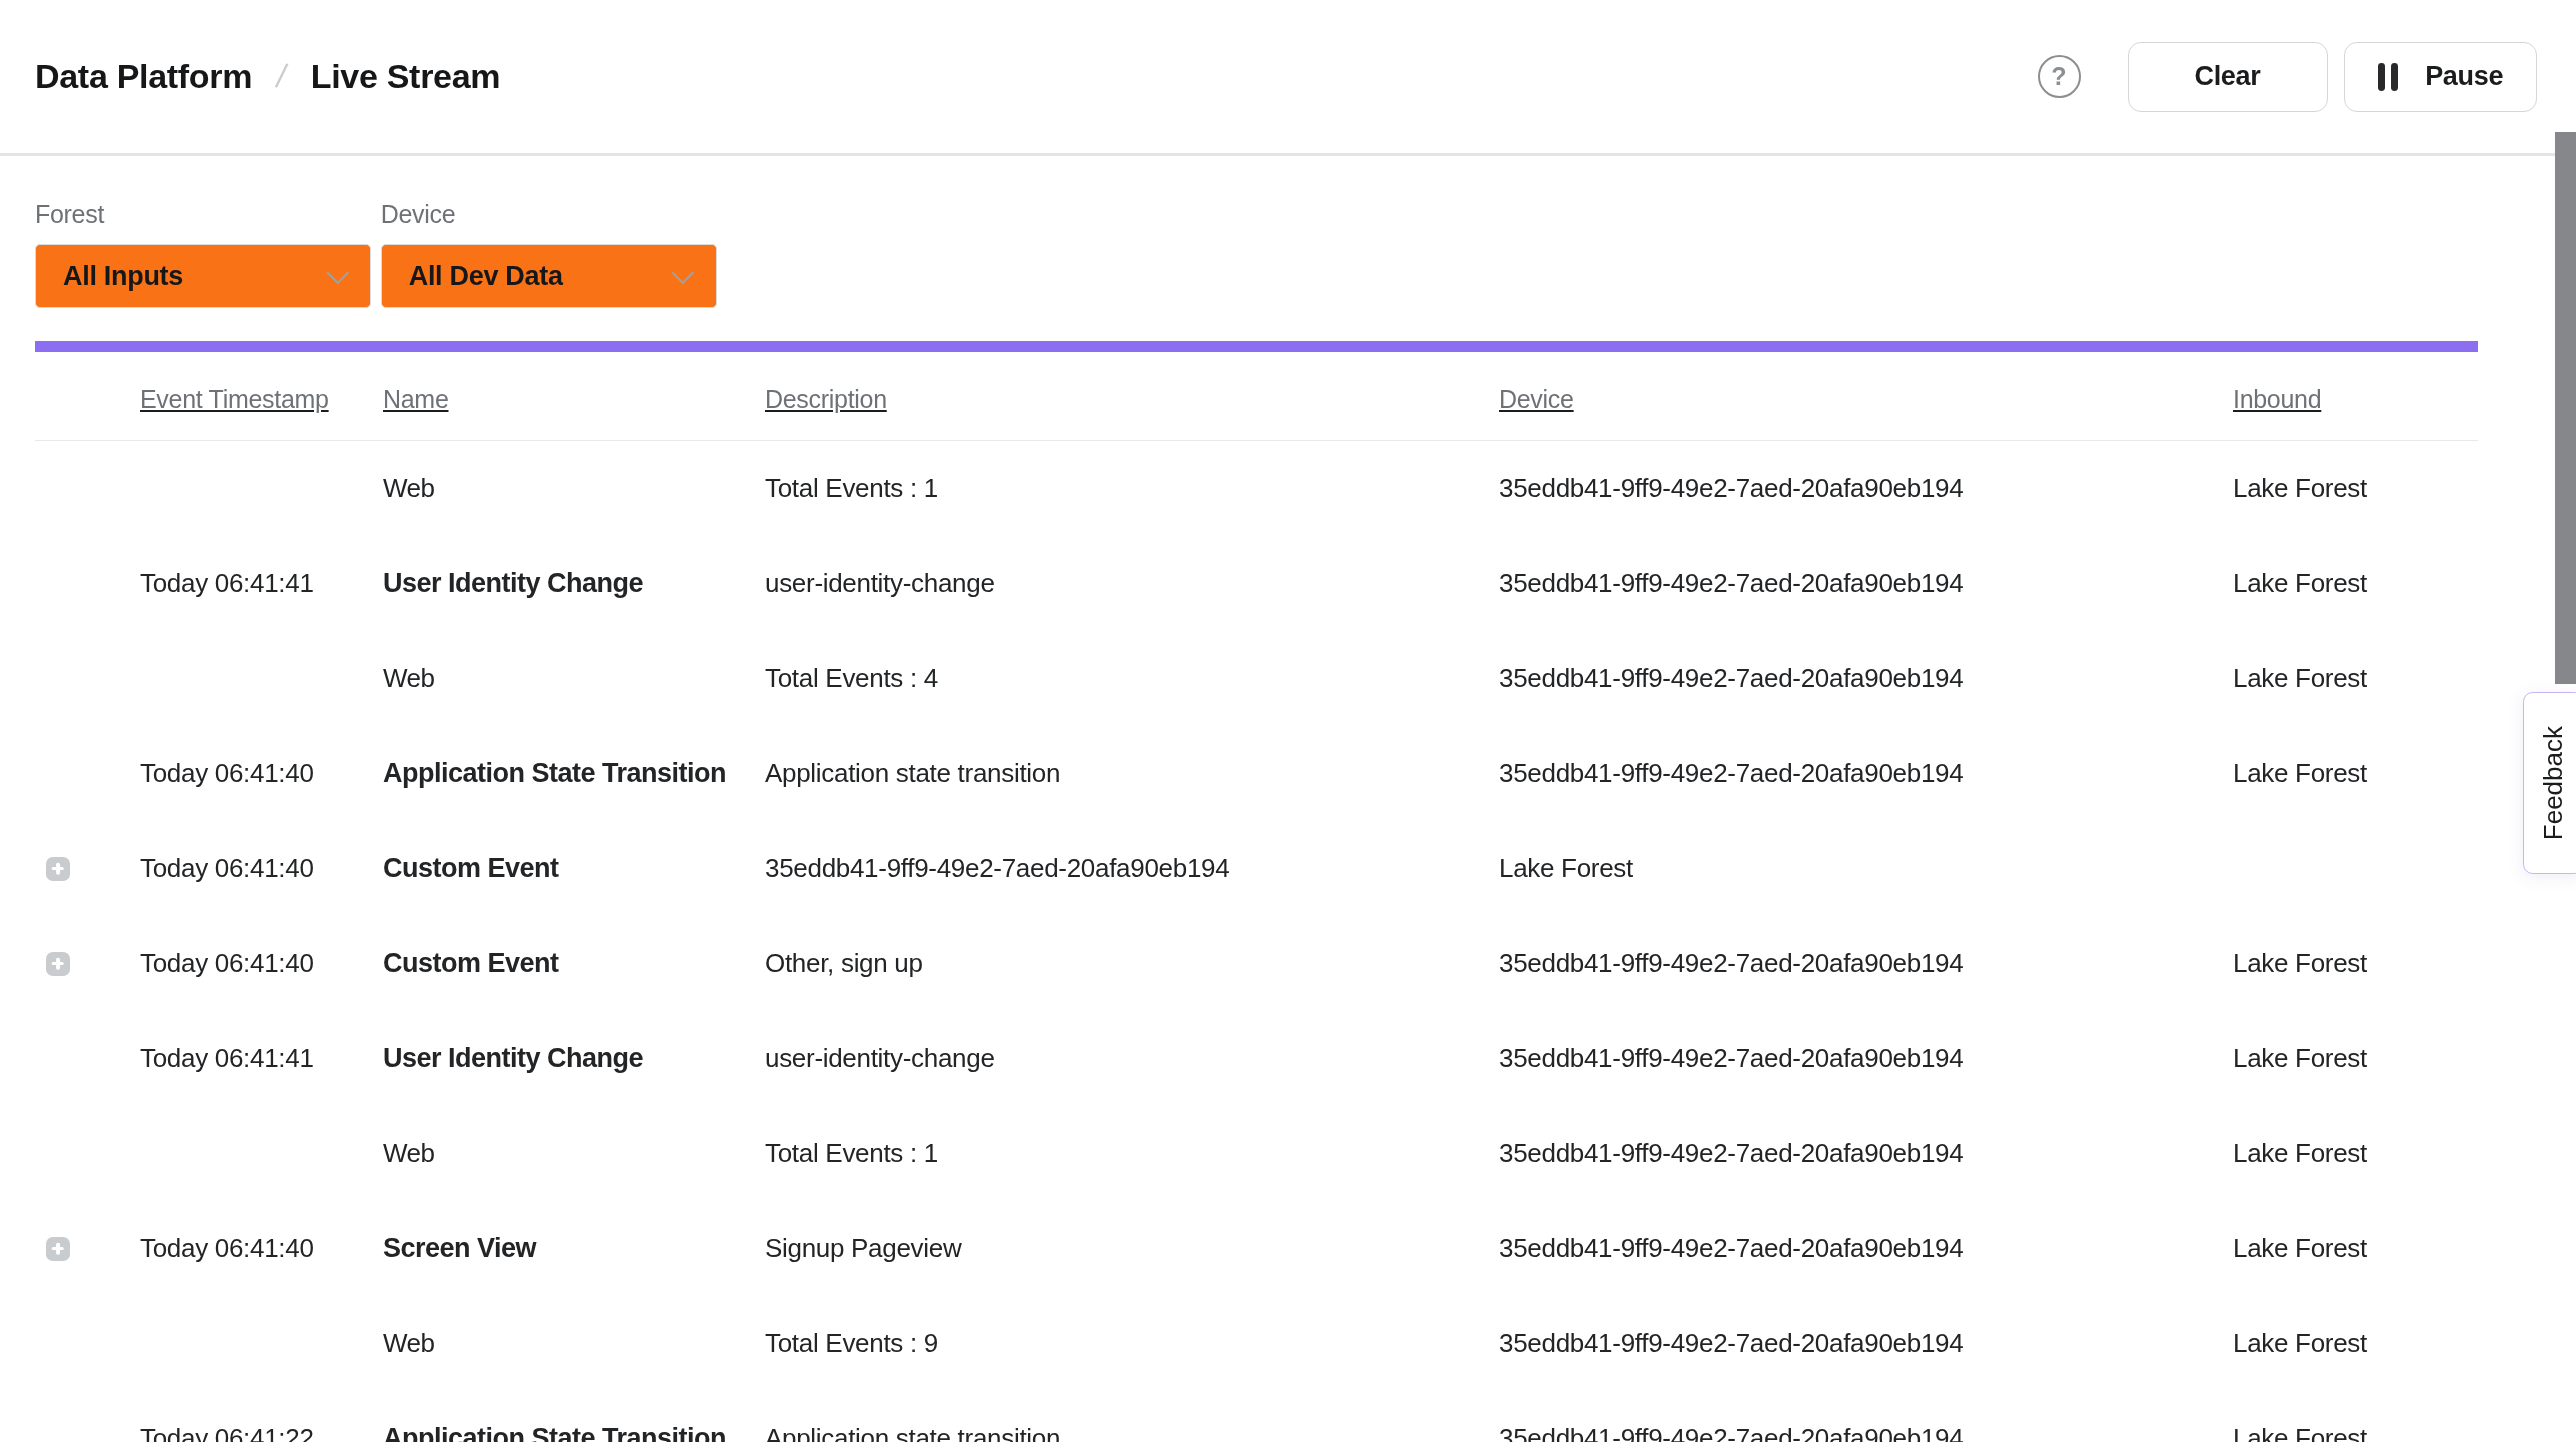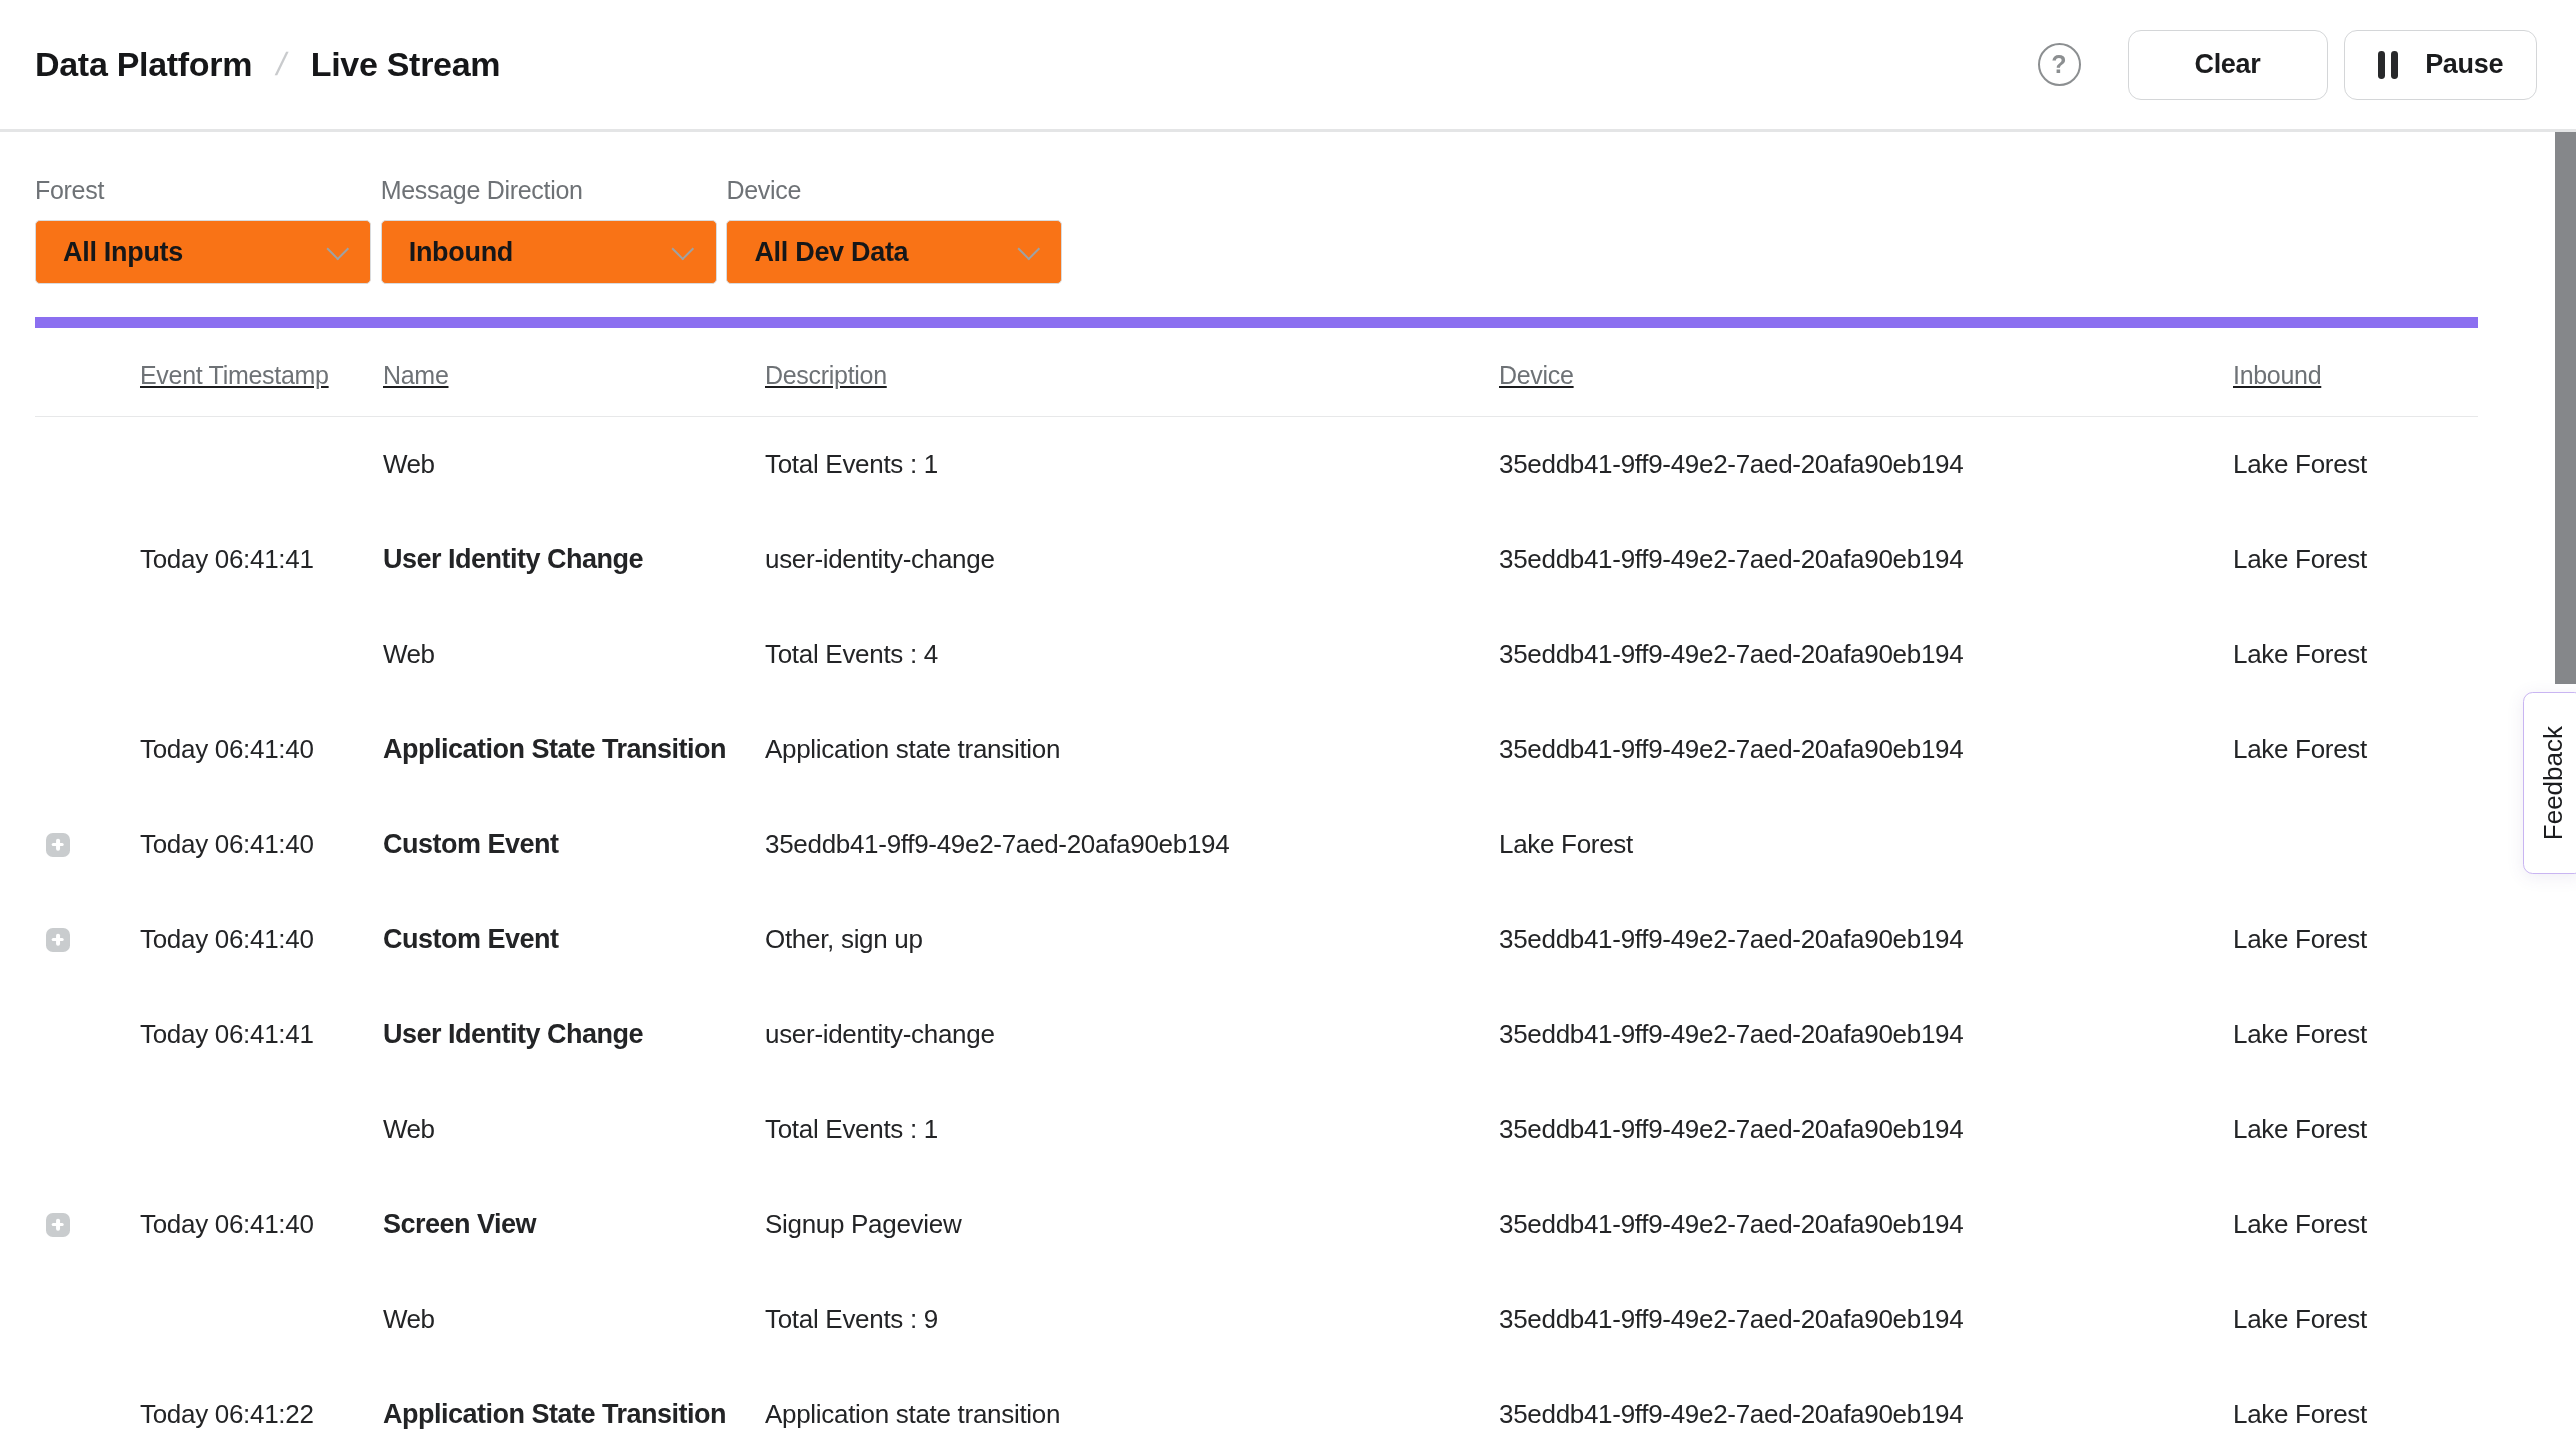--- a/index.html
+++ b/index.html
@@ -7,21 +7,21 @@
   body {
     font-family: "Liberation Sans", sans-serif;
     background: #ffffff;
     color: #1b1c1e;
     letter-spacing: -0.3px;
     overflow: hidden;
     position: relative;
   }
   
   .app-header {
-    height: 129px;
+    height: 153px;
     display: flex;
     align-items: center;
     padding: 0 39px 0 35px;
     background: #fff;
   }
   .breadcrumb { display: flex; align-items: center; font-size: 34px; font-weight: 600; color: #161719; }
   .crumb-sep { color: #c9cbcd; font-weight: 300; font-size: 32px; margin: 0 25px; transform: skewX(-12deg); }
   .header-right { margin-left: auto; display: flex; align-items: center; }
   .help-btn {
     width: 43px; height: 43px; border-radius: 50%;
@@ -135,27 +135,20 @@
 
 <section class="filters">
   <div class="filter">
     <div class="filter-label">Forest</div>
     <div class="filter-select">
       <span class="filter-value">All Inputs</span>
       <span class="chevron"></span>
     </div>
   </div>
   <div class="filter">
-    <div class="filter-label">Message Direction</div>
-    <div class="filter-select">
-      <span class="filter-value">Inbound</span>
-      <span class="chevron"></span>
-    </div>
-  </div>
-  <div class="filter">
     <div class="filter-label">Device</div>
     <div class="filter-select">
       <span class="filter-value">All Dev Data</span>
       <span class="chevron"></span>
     </div>
   </div>
 </section>
 
 <div class="stream-bar" style="background: rgb(139, 111, 240);"></div>
 

